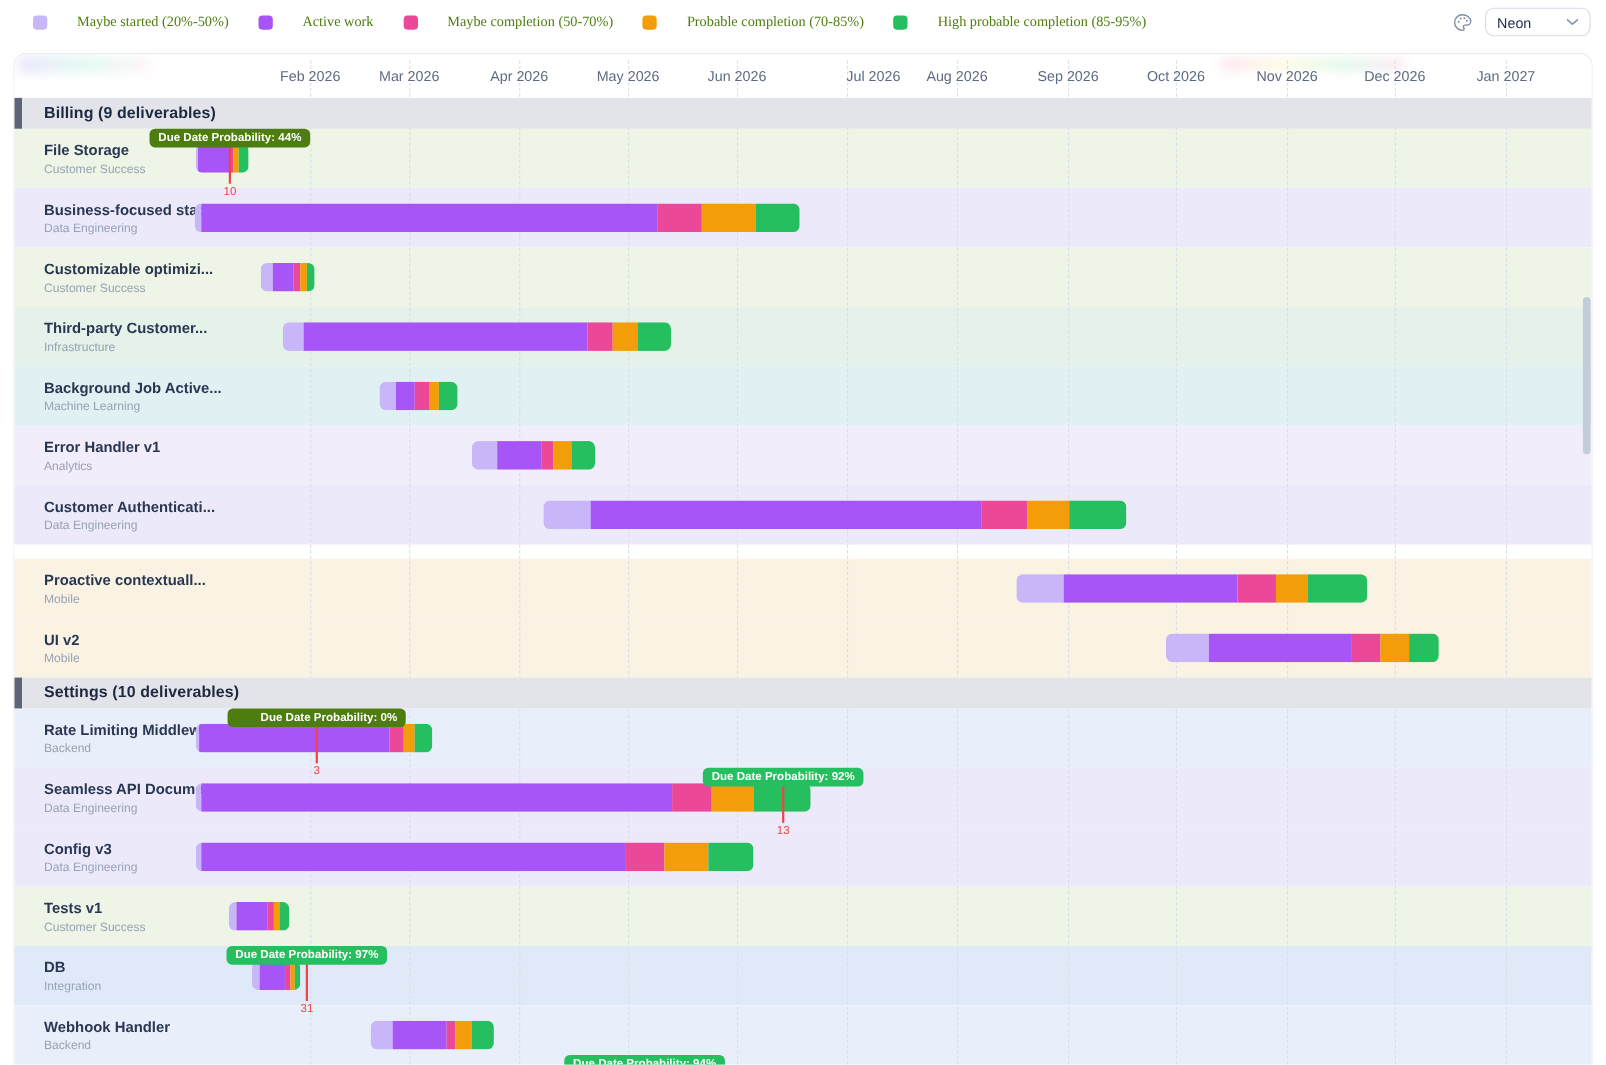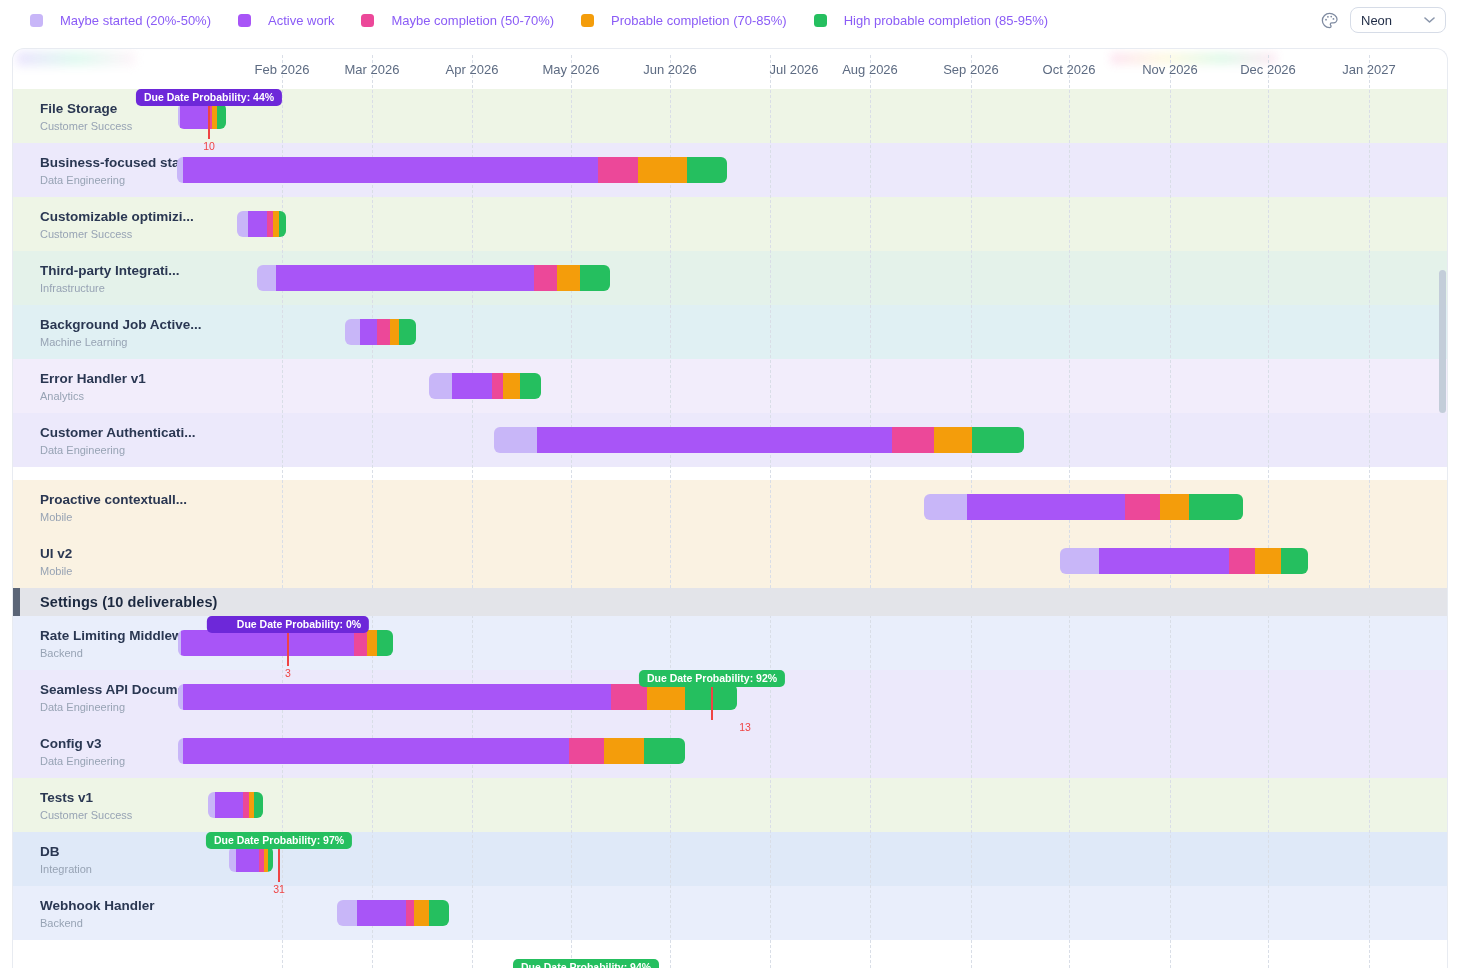--- a/index.html
+++ b/index.html
@@ -4,21 +4,21 @@
 <style>
   html,body{margin:0;padding:0;}
   body{
     width:1460px;height:968px;position:relative;overflow:hidden;
     background:#ffffff;font-family:"Liberation Sans",sans-serif;
     -webkit-font-smoothing:antialiased;
   }
   
   .topbar{position:absolute;left:0;top:0;right:0;height:40px;display:flex;align-items:center;justify-content:space-between;padding:0 14px;box-sizing:border-box;}
   .legend{display:flex;align-items:center;gap:27px;margin-left:16px;}
-  .legend-item{display:flex;align-items:center;gap:17px;font-size:13px;color:#8b5cf6;white-space:nowrap;}
+  .legend-item{display:flex;align-items:center;gap:27px;font-size:13px;color:#4d7c0f;white-space:nowrap;font-family:Liberation Serif, serif;}
   .swatch{width:13px;height:13px;border-radius:3.5px;flex:0 0 auto;}
   .top-right{display:flex;align-items:center;gap:11px;}
   .palette-btn{display:flex;align-items:center;justify-content:center;width:20px;height:20px;cursor:pointer;}
   .select{display:flex;align-items:center;justify-content:space-between;width:74px;height:24px;border:1px solid #d6dce7;border-radius:8px;padding:0 10px;font-size:13px;color:#1f2b45;background:#fff;cursor:pointer;}
   
   .panel{position:absolute;left:12px;top:48px;width:1436px;height:920px;background:#fff;
     border:1px solid #e8ebf1;border-bottom:none;border-radius:12px 12px 0 0;overflow:hidden;box-sizing:border-box;}
   .months{position:relative;height:40px;z-index:2;}
   .month-label{position:absolute;top:13px;transform:translateX(-50%);font-size:13px;color:#5d6b82;white-space:nowrap;}
   .gridlines{position:absolute;left:0;right:0;top:6px;bottom:0;pointer-events:none;z-index:1;}
@@ -26,21 +26,21 @@
   .section-header{position:relative;height:28px;background:#e3e4e9;z-index:2;display:flex;align-items:center;}
   .section-accent{position:absolute;left:0;top:0;bottom:0;width:7px;background:#5b6577;}
   .section-title{margin-left:27px;font-size:14.5px;font-weight:bold;color:#1c2940;letter-spacing:.1px;}
   .task-row{position:relative;height:54px;}
   .task-name{position:absolute;left:27px;top:12px;font-size:13.5px;font-weight:bold;color:#2a3752;white-space:nowrap;}
   .task-team{position:absolute;left:27px;top:31px;font-size:11px;color:#97a3b4;white-space:nowrap;}
   .bar{position:absolute;top:14px;height:26px;border-radius:6px;overflow:hidden;display:flex;z-index:2;cursor:pointer;}
   .seg{height:100%;flex:0 0 auto;}
   .marker-line{position:absolute;top:15px;height:35px;width:2px;background:#ef4444;z-index:4;}
   .marker-tooltip{position:absolute;top:0;transform:translateX(-50%);white-space:nowrap;font-size:10.5px;font-weight:bold;color:#fff;padding:2px 8px 3px;border-radius:5px;z-index:5;}
-  .tt-red{background:#6d28d9;}
+  .tt-red{background:#4d7c0f;}
   .tt-green{background:#25bf5f;}
   .marker-day{position:absolute;top:51px;transform:translateX(-50%);font-size:10.5px;color:#ef4444;z-index:4;}
   .bottom-tt{position:absolute;top:910px;white-space:nowrap;font-size:10.5px;font-weight:bold;color:#fff;padding:2px 8px 3px;border-radius:5px;background:#25bf5f;z-index:6;}
   .scroll-thumb{position:absolute;right:1px;top:221px;width:7px;height:143px;border-radius:4px;background:#c3cdd9;z-index:8;cursor:pointer;}
   .blob{position:absolute;pointer-events:none;filter:blur(5px);z-index:0;}
   .blob1{left:4px;top:2px;width:118px;height:15px;opacity:.45;
     background:linear-gradient(90deg,rgba(167,139,250,.5),rgba(110,231,183,.45),rgba(251,207,232,.5));}
   .blob2{left:1098px;top:4px;width:165px;height:11px;opacity:.4;
     background:linear-gradient(90deg,rgba(244,114,182,.5),rgba(253,224,71,.4),rgba(74,222,128,.45),rgba(244,114,182,.4));}
 </style>
@@ -100,20 +100,24 @@
       <span class="month-label" style="left: 657px;">Jun 2026</span>
       <span class="month-label" style="left: 757px; margin-left: 24px;">Jul 2026</span>
       <span class="month-label" style="left: 857px;">Aug 2026</span>
       <span class="month-label" style="left: 958px;">Sep 2026</span>
       <span class="month-label" style="left: 1056px;">Oct 2026</span>
       <span class="month-label" style="left: 1157px;">Nov 2026</span>
       <span class="month-label" style="left: 1255px; text-align: right;">Dec 2026</span>
       <span class="month-label" style="left: 1356px;">Jan 2027</span>
     </div>
   <div id="chart">
+      <div class="section-header">
+        <span class="section-accent"></span>
+        <span class="section-title">Billing (9 deliverables)</span>
+      </div>
       <div class="task-row" style="background: rgb(238, 245, 230);">
         <div class="task-name">File Storage</div>
         <div class="task-team">Customer Success</div>
         <div class="bar" style="left: 165px;">
           <span class="seg" style="width: 2px; background: rgb(200, 182, 248);"></span>
           <span class="seg" style="width: 29px; background: rgb(168, 85, 247);"></span>
           <span class="seg" style="width: 3px; background: rgb(236, 72, 153);"></span>
           <span class="seg" style="width: 5px; background: rgb(244, 157, 11);"></span>
           <span class="seg" style="width: 9px; background: rgb(37, 191, 95);"></span>
         </div>
@@ -137,21 +141,21 @@
         <div class="task-team">Customer Success</div>
         <div class="bar" style="left: 224px;">
           <span class="seg" style="width: 11px; background: rgb(200, 182, 248);"></span>
           <span class="seg" style="width: 19px; background: rgb(168, 85, 247);"></span>
           <span class="seg" style="width: 6px; background: rgb(236, 72, 153);"></span>
           <span class="seg" style="width: 6px; background: rgb(244, 157, 11);"></span>
           <span class="seg" style="width: 7px; background: rgb(37, 191, 95);"></span>
         </div>
       </div>
       <div class="task-row" style="background: rgb(228, 242, 234);">
-        <div class="task-name">Third-party Integrati...</div>
+        <div class="task-name">Third-party Customer...</div>
         <div class="task-team">Infrastructure</div>
         <div class="bar" style="left: 244px;">
           <span class="seg" style="width: 19px; background: rgb(200, 182, 248);"></span>
           <span class="seg" style="width: 258px; background: rgb(168, 85, 247);"></span>
           <span class="seg" style="width: 23px; background: rgb(236, 72, 153);"></span>
           <span class="seg" style="width: 23px; background: rgb(244, 157, 11);"></span>
           <span class="seg" style="width: 30px; background: rgb(37, 191, 95);"></span>
         </div>
       </div>
       <div class="task-row" style="background: rgb(224, 240, 243);">
@@ -232,21 +236,21 @@
         <div class="task-team">Data Engineering</div>
         <div class="bar" style="left: 165px;">
           <span class="seg" style="width: 5px; background: rgb(200, 182, 248);"></span>
           <span class="seg" style="width: 428px; background: rgb(168, 85, 247);"></span>
           <span class="seg" style="width: 36px; background: rgb(236, 72, 153);"></span>
           <span class="seg" style="width: 38px; background: rgb(244, 157, 11);"></span>
           <span class="seg" style="width: 52px; background: rgb(37, 191, 95);"></span>
         </div>
         <div class="marker-line" style="left: 698px;"></div>
         <div class="marker-tooltip tt-green" style="left: 699px;">Due Date Probability: 92%</div>
-        <div class="marker-day" style="left: 732px;">13</div>
+        <div class="marker-day" style="left: 699px;">13</div>
       </div>
       <div class="task-row" style="background: rgb(236, 233, 251);">
         <div class="task-name">Config v3</div>
         <div class="task-team">Data Engineering</div>
         <div class="bar" style="left: 165px;">
           <span class="seg" style="width: 5px; background: rgb(200, 182, 248);"></span>
           <span class="seg" style="width: 386px; background: rgb(168, 85, 247);"></span>
           <span class="seg" style="width: 35px; background: rgb(236, 72, 153);"></span>
           <span class="seg" style="width: 40px; background: rgb(244, 157, 11);"></span>
           <span class="seg" style="width: 41px; background: rgb(37, 191, 95);"></span>

